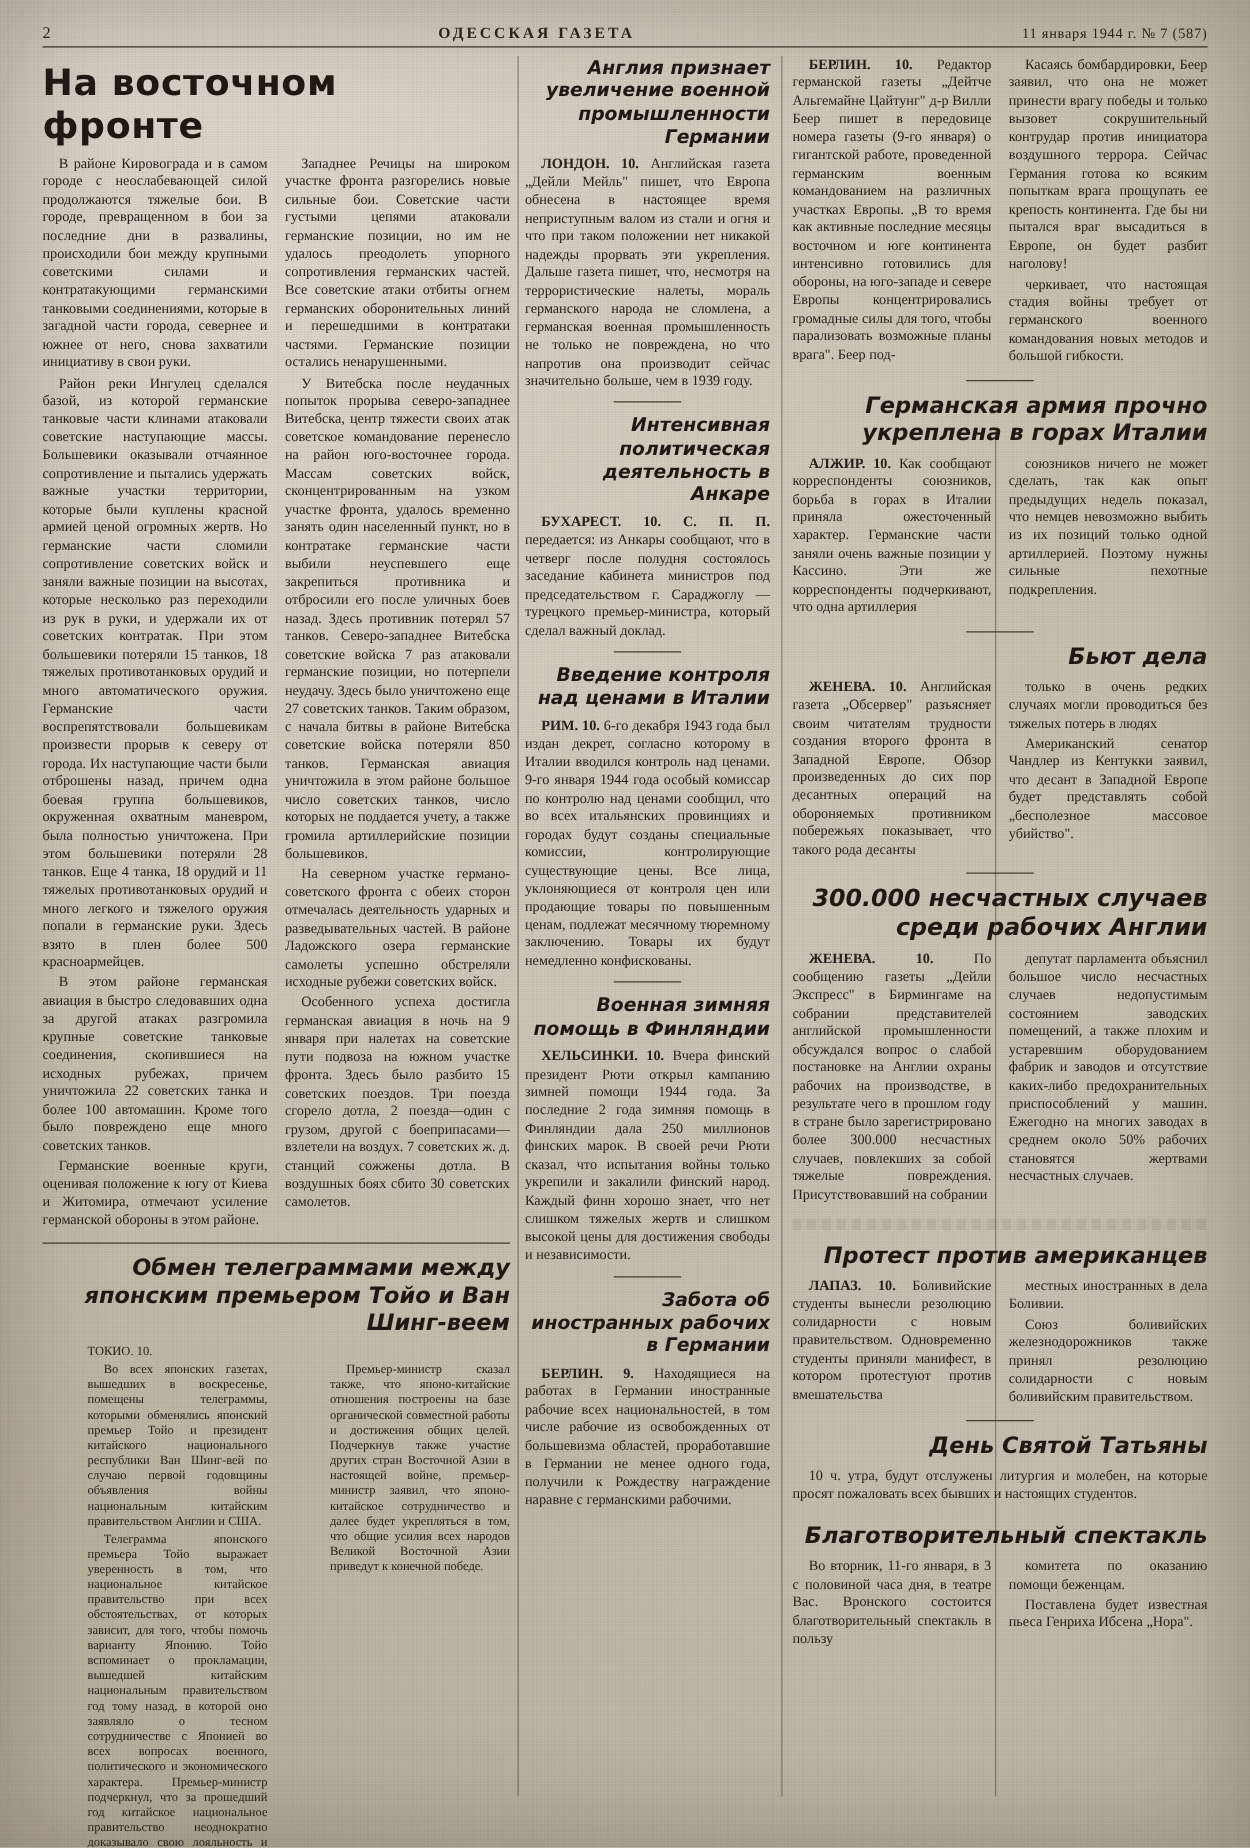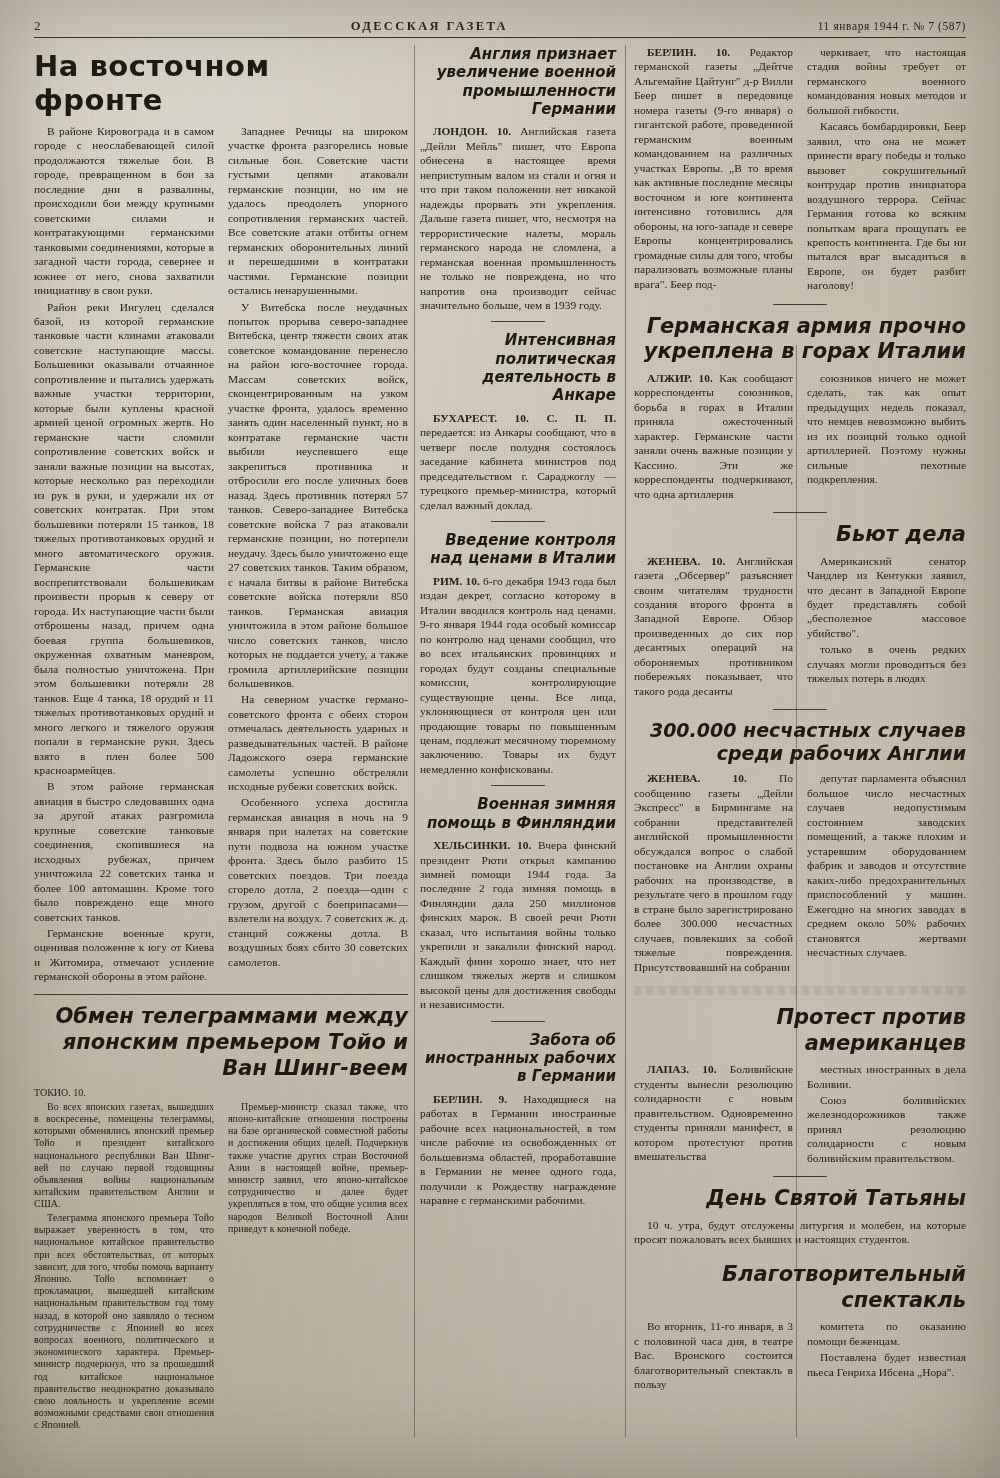--- a/index.html
+++ b/index.html
@@ -107,21 +107,21 @@
     font-family: "DejaVu Sans", sans-serif;
     font-weight: bold;
     font-size: 15px;
     line-height: 1.22;
     text-align: right;
     margin: 0 0 6px 0;
     color: #1e1a13;
     font-style: italic;
   }
   h2.head.lg {
-    font-size: 21px;
+    font-size: 18px;
   }
   h2.head.xl {
     font-size: 19px;
   }
 
   .rule {
     height: 0;
     border-top: 1.3px solid #463c2e;
     margin: 9px auto 9px auto;
     width: 100%;
@@ -144,20 +144,21 @@
     line-height: 1.27;
     text-align: justify;
     text-indent: 13px;
     hyphens: auto;
     -webkit-hyphens: auto;
     color: #26211a;
   }
   p.t.tiny {
     font-size: 10px;
     line-height: 1.22;
+    margin-left: 36px;
   }
   p.t.noind { text-indent: 0; }
   .lead {
     font-weight: bold;
   }
   .spacer14 { height: 14px; }
 
   .faint {
     opacity: 0.55;
   }
@@ -266,22 +267,22 @@
 
 
         <div class="two-sub">
           <div>
             <p class="t">
               <span class="lead">БЕРЛИН. 10.</span>
               <span>Редактор германской газеты „Дейтче Альгемайне Цайтунг" д-р Вилли Беер пишет в передовице номера газеты (9-го января) о гигантской работе, проведенной германским военным командованием на различных участках Европы. „В то время как активные последние месяцы восточном и юге континента интенсивно готовились для обороны, на юго-западе и севере Европы концентрировались громадные силы для того, чтобы парализовать возможные планы врага". Беер под-</span>
             </p>
           </div>
           <div>
+            <p class="t">Касаясь бомбардировки, Беер заявил, что она не может принести врагу победы и только вызовет сокрушительный контрудар против инициатора воздушного террора. Сейчас Германия готова ко всяким попыткам врага прощупать ее крепость континента. Где бы ни пытался враг высадиться в Европе, он будет разбит наголову!</p>
             <p class="t">черкивает, что настоящая стадия войны требует от германского военного командования новых методов и большой гибкости.</p>
-            <p class="t">Касаясь бомбардировки, Беер заявил, что она не может принести врагу победы и только вызовет сокрушительный контрудар против инициатора воздушного террора. Сейчас Германия готова ко всяким попыткам врага прощупать ее крепость континента. Где бы ни пытался враг высадиться в Европе, он будет разбит наголову!</p>
           </div>
         </div>
 
         <div class="rule short"></div>
 
         <h2 class="head lg">Германская армия прочно укреплена в горах Италии</h2>
         <div class="two-sub">
           <div>
             <p class="t">
               <span class="lead">АЛЖИР. 10.</span>
@@ -297,22 +298,22 @@
 
         <h2 class="head lg">Бьют дела</h2>
         <div class="two-sub">
           <div>
             <p class="t">
               <span class="lead">ЖЕНЕВА. 10.</span>
               <span>Английская газета „Обсервер" разъясняет своим читателям трудности создания второго фронта в Западной Европе. Обзор произведенных до сих пор десантных операций на обороняемых противником побережьях показывает, что такого рода десанты</span>
             </p>
           </div>
           <div>
+            <p class="t">только в очень редких случаях могли проводиться без тяжелых потерь в людях</p>
             <p class="t">Американский сенатор Чандлер из Кентукки заявил, что десант в Западной Европе будет представлять собой „бесполезное массовое убийство".</p>
-            <p class="t">только в очень редких случаях могли проводиться без тяжелых потерь в людях</p>
           </div>
         </div>
 
         <div class="rule short"></div>
 
         <h2 class="head xl">300.000 несчастных случаев среди рабочих Англии</h2>
         <div class="two-sub">
           <div>
             <p class="t">
               <span class="lead">ЖЕНЕВА. 10.</span>

